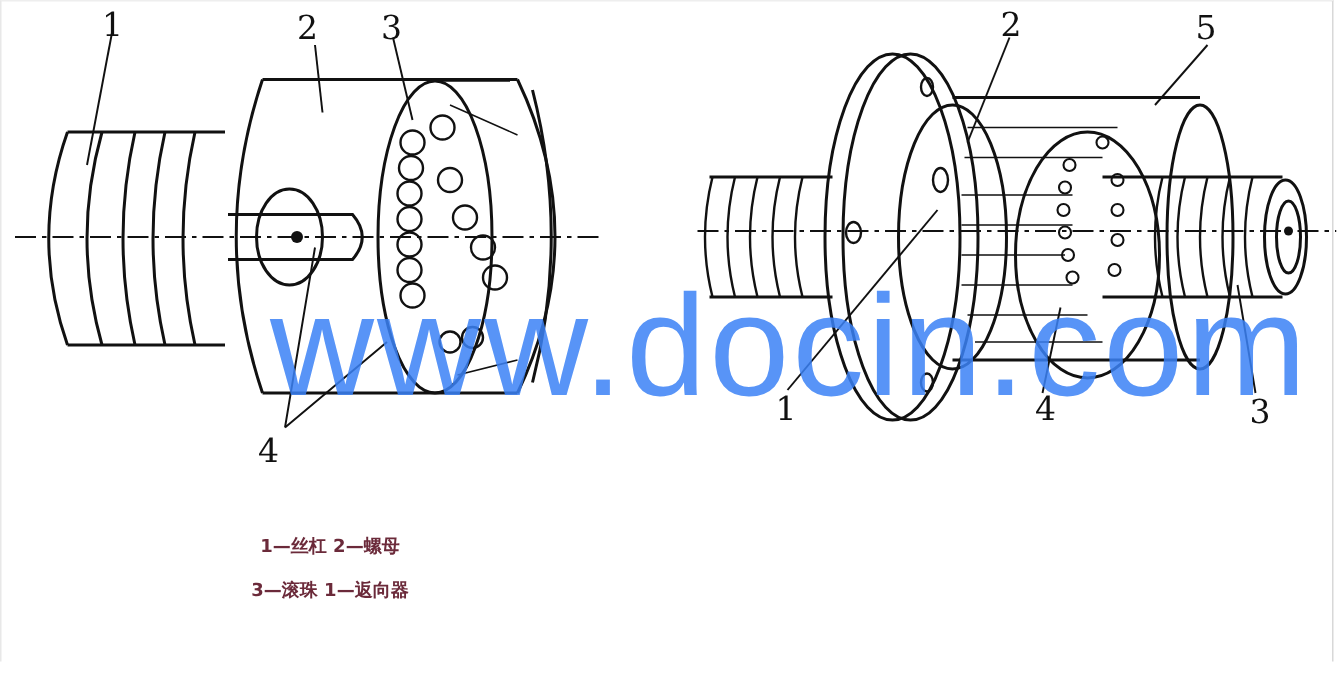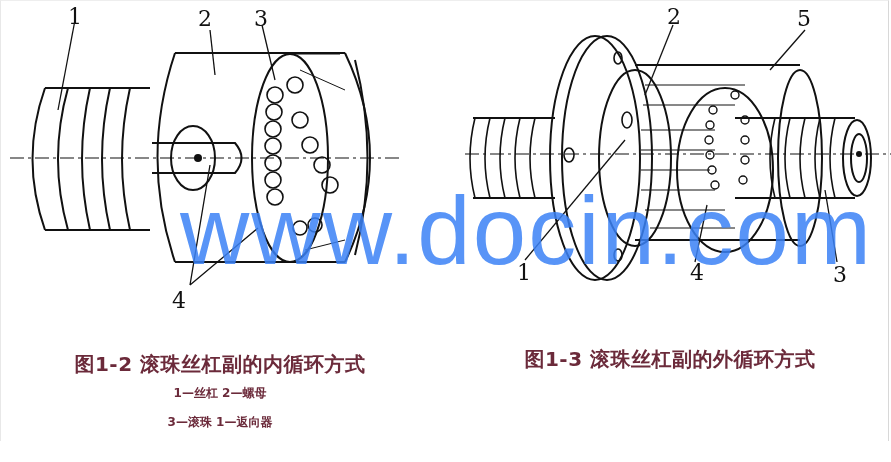--- a/index.html
+++ b/index.html
@@ -136,20 +136,18 @@
   <text class="lbl" x="72" y="280">1</text>
   <text class="lbl" x="222" y="24">2</text>
   <text class="lbl" x="388" y="282">3</text>
   <text class="lbl" x="245" y="280">4</text>
   <text class="lbl" x="352" y="26">5</text>
 </svg>
 
 <div class="wm">www.docin.com</div>
 
 <div class="caption" style="left:30px;top:350px;width:380px;">
-  <div class="t">图1-2 滚珠丝杠副的内循环方式</div>
   <div class="l">1—丝杠  2—螺母</div>
   <div class="l">3—滚珠  1—返向器</div>
 </div>
 
 <div class="caption" style="left:480px;top:345px;width:380px;">
-  <div class="t">图1-3 滚珠丝杠副的外循环方式</div>
 </div>
 
 </body></html>

